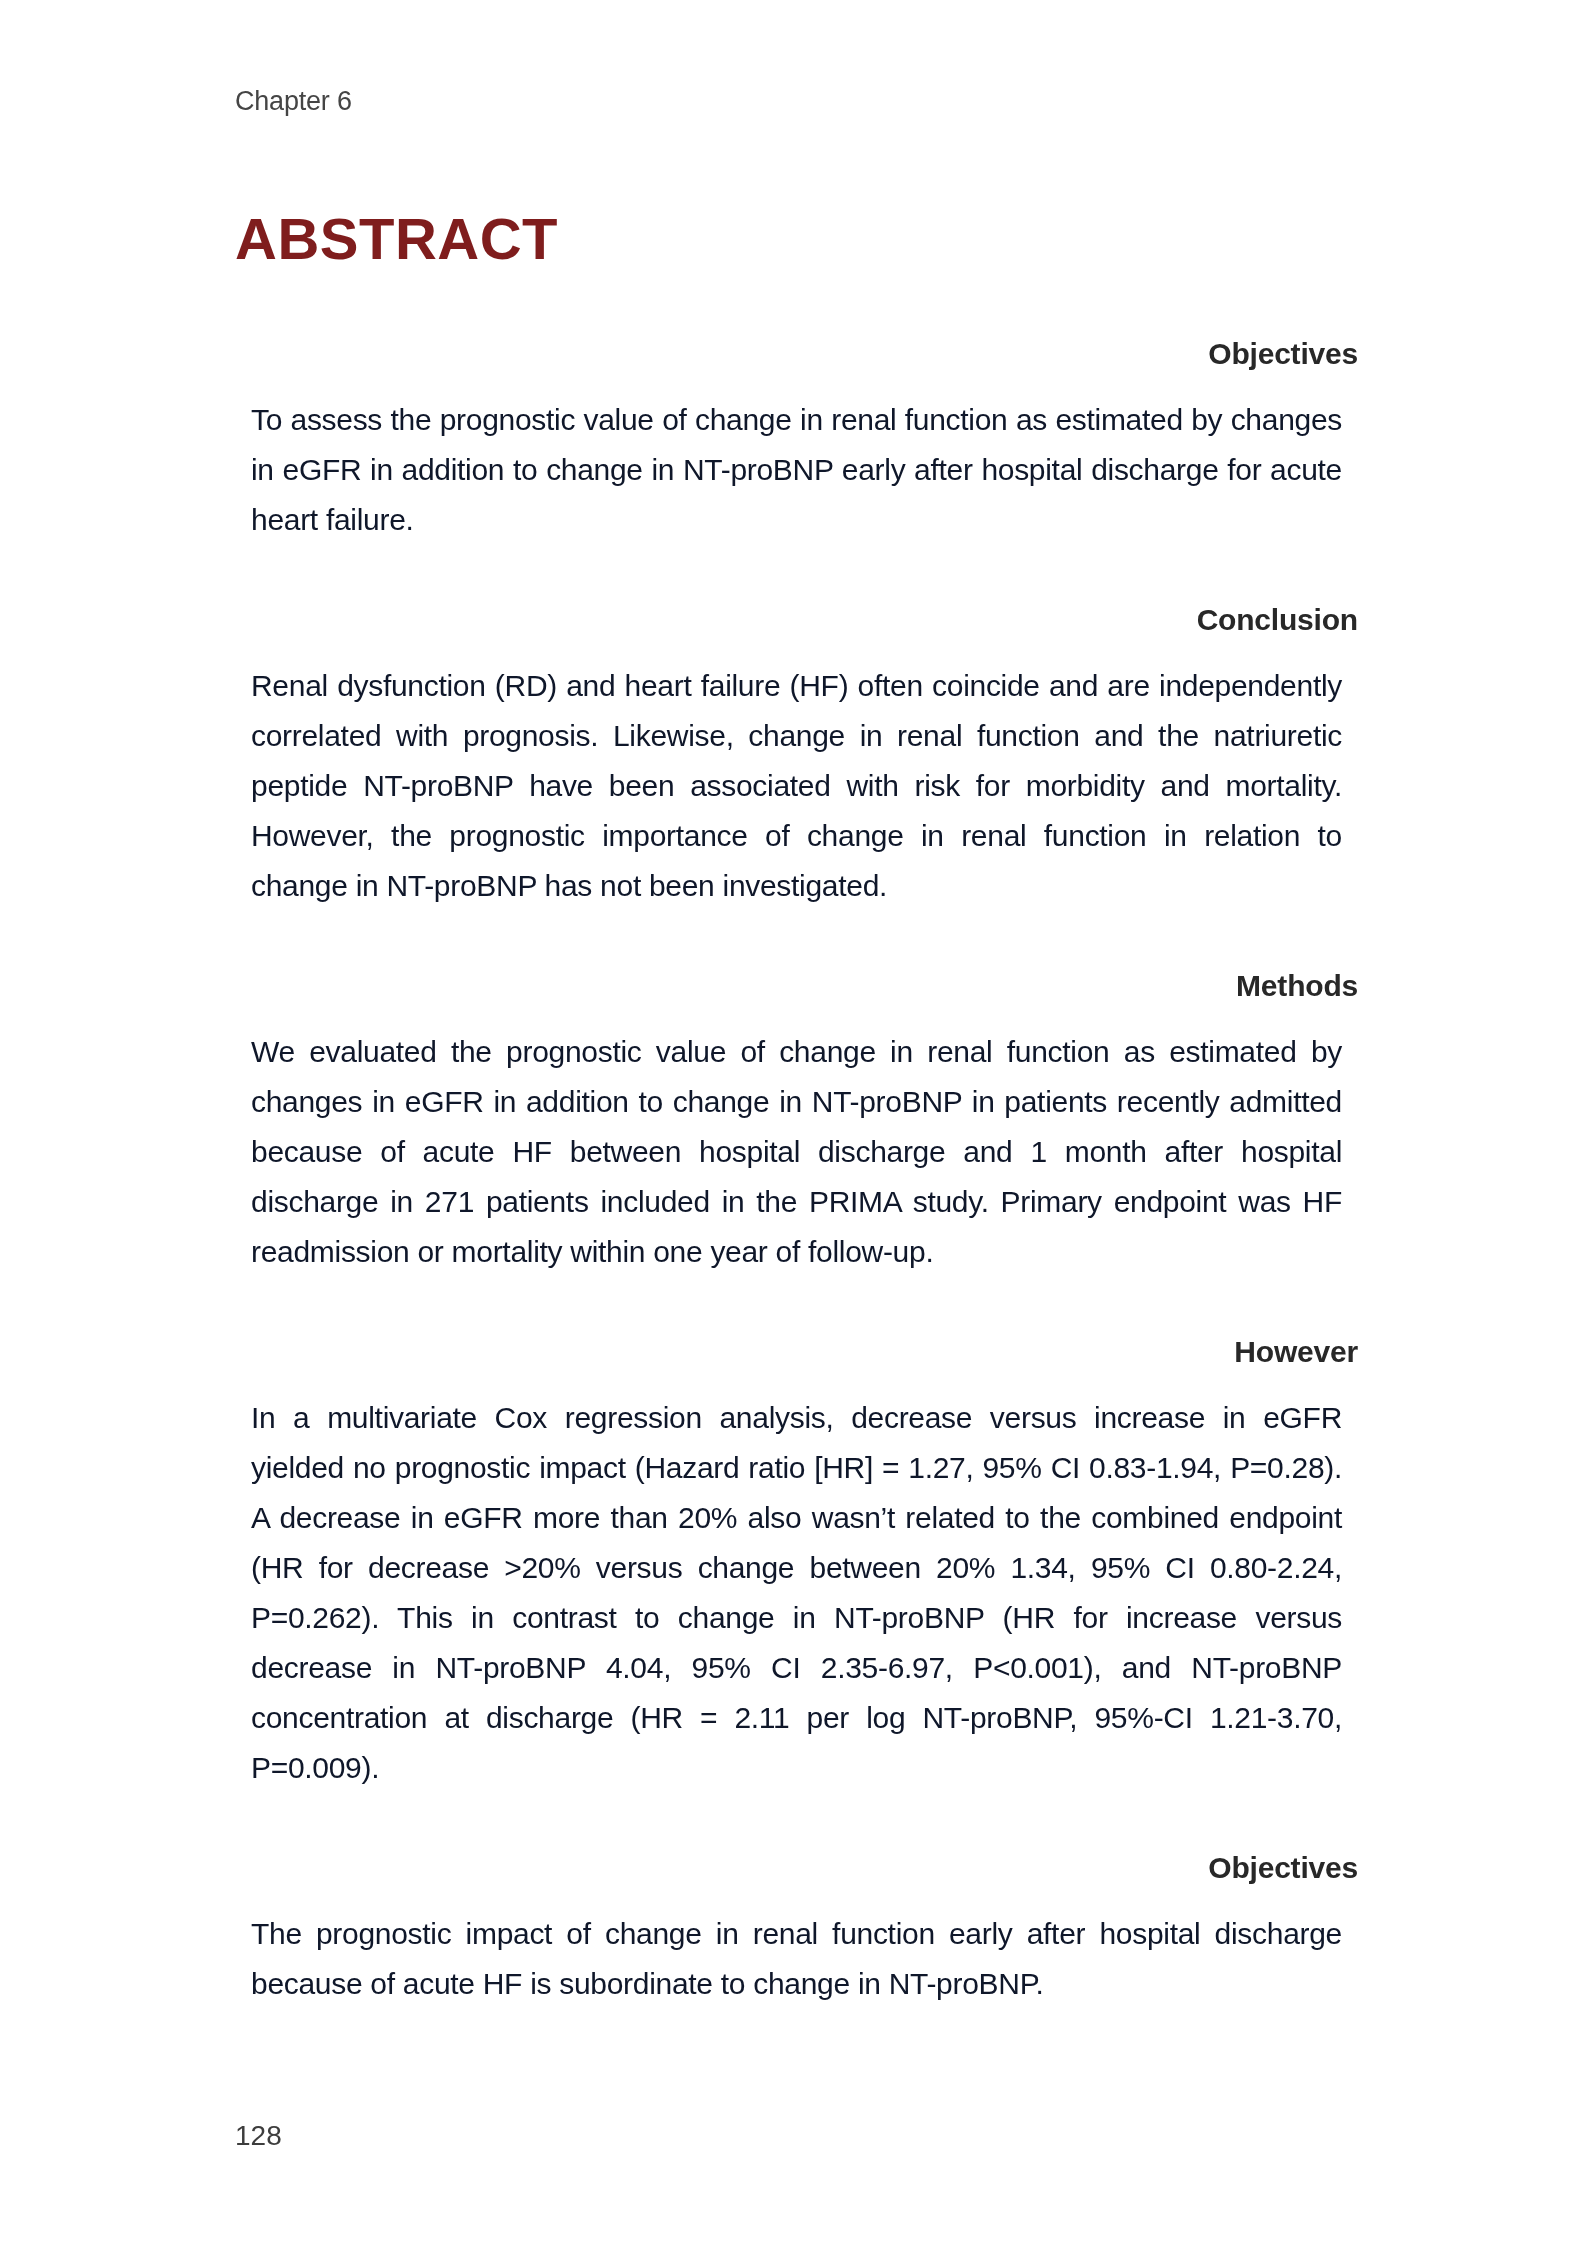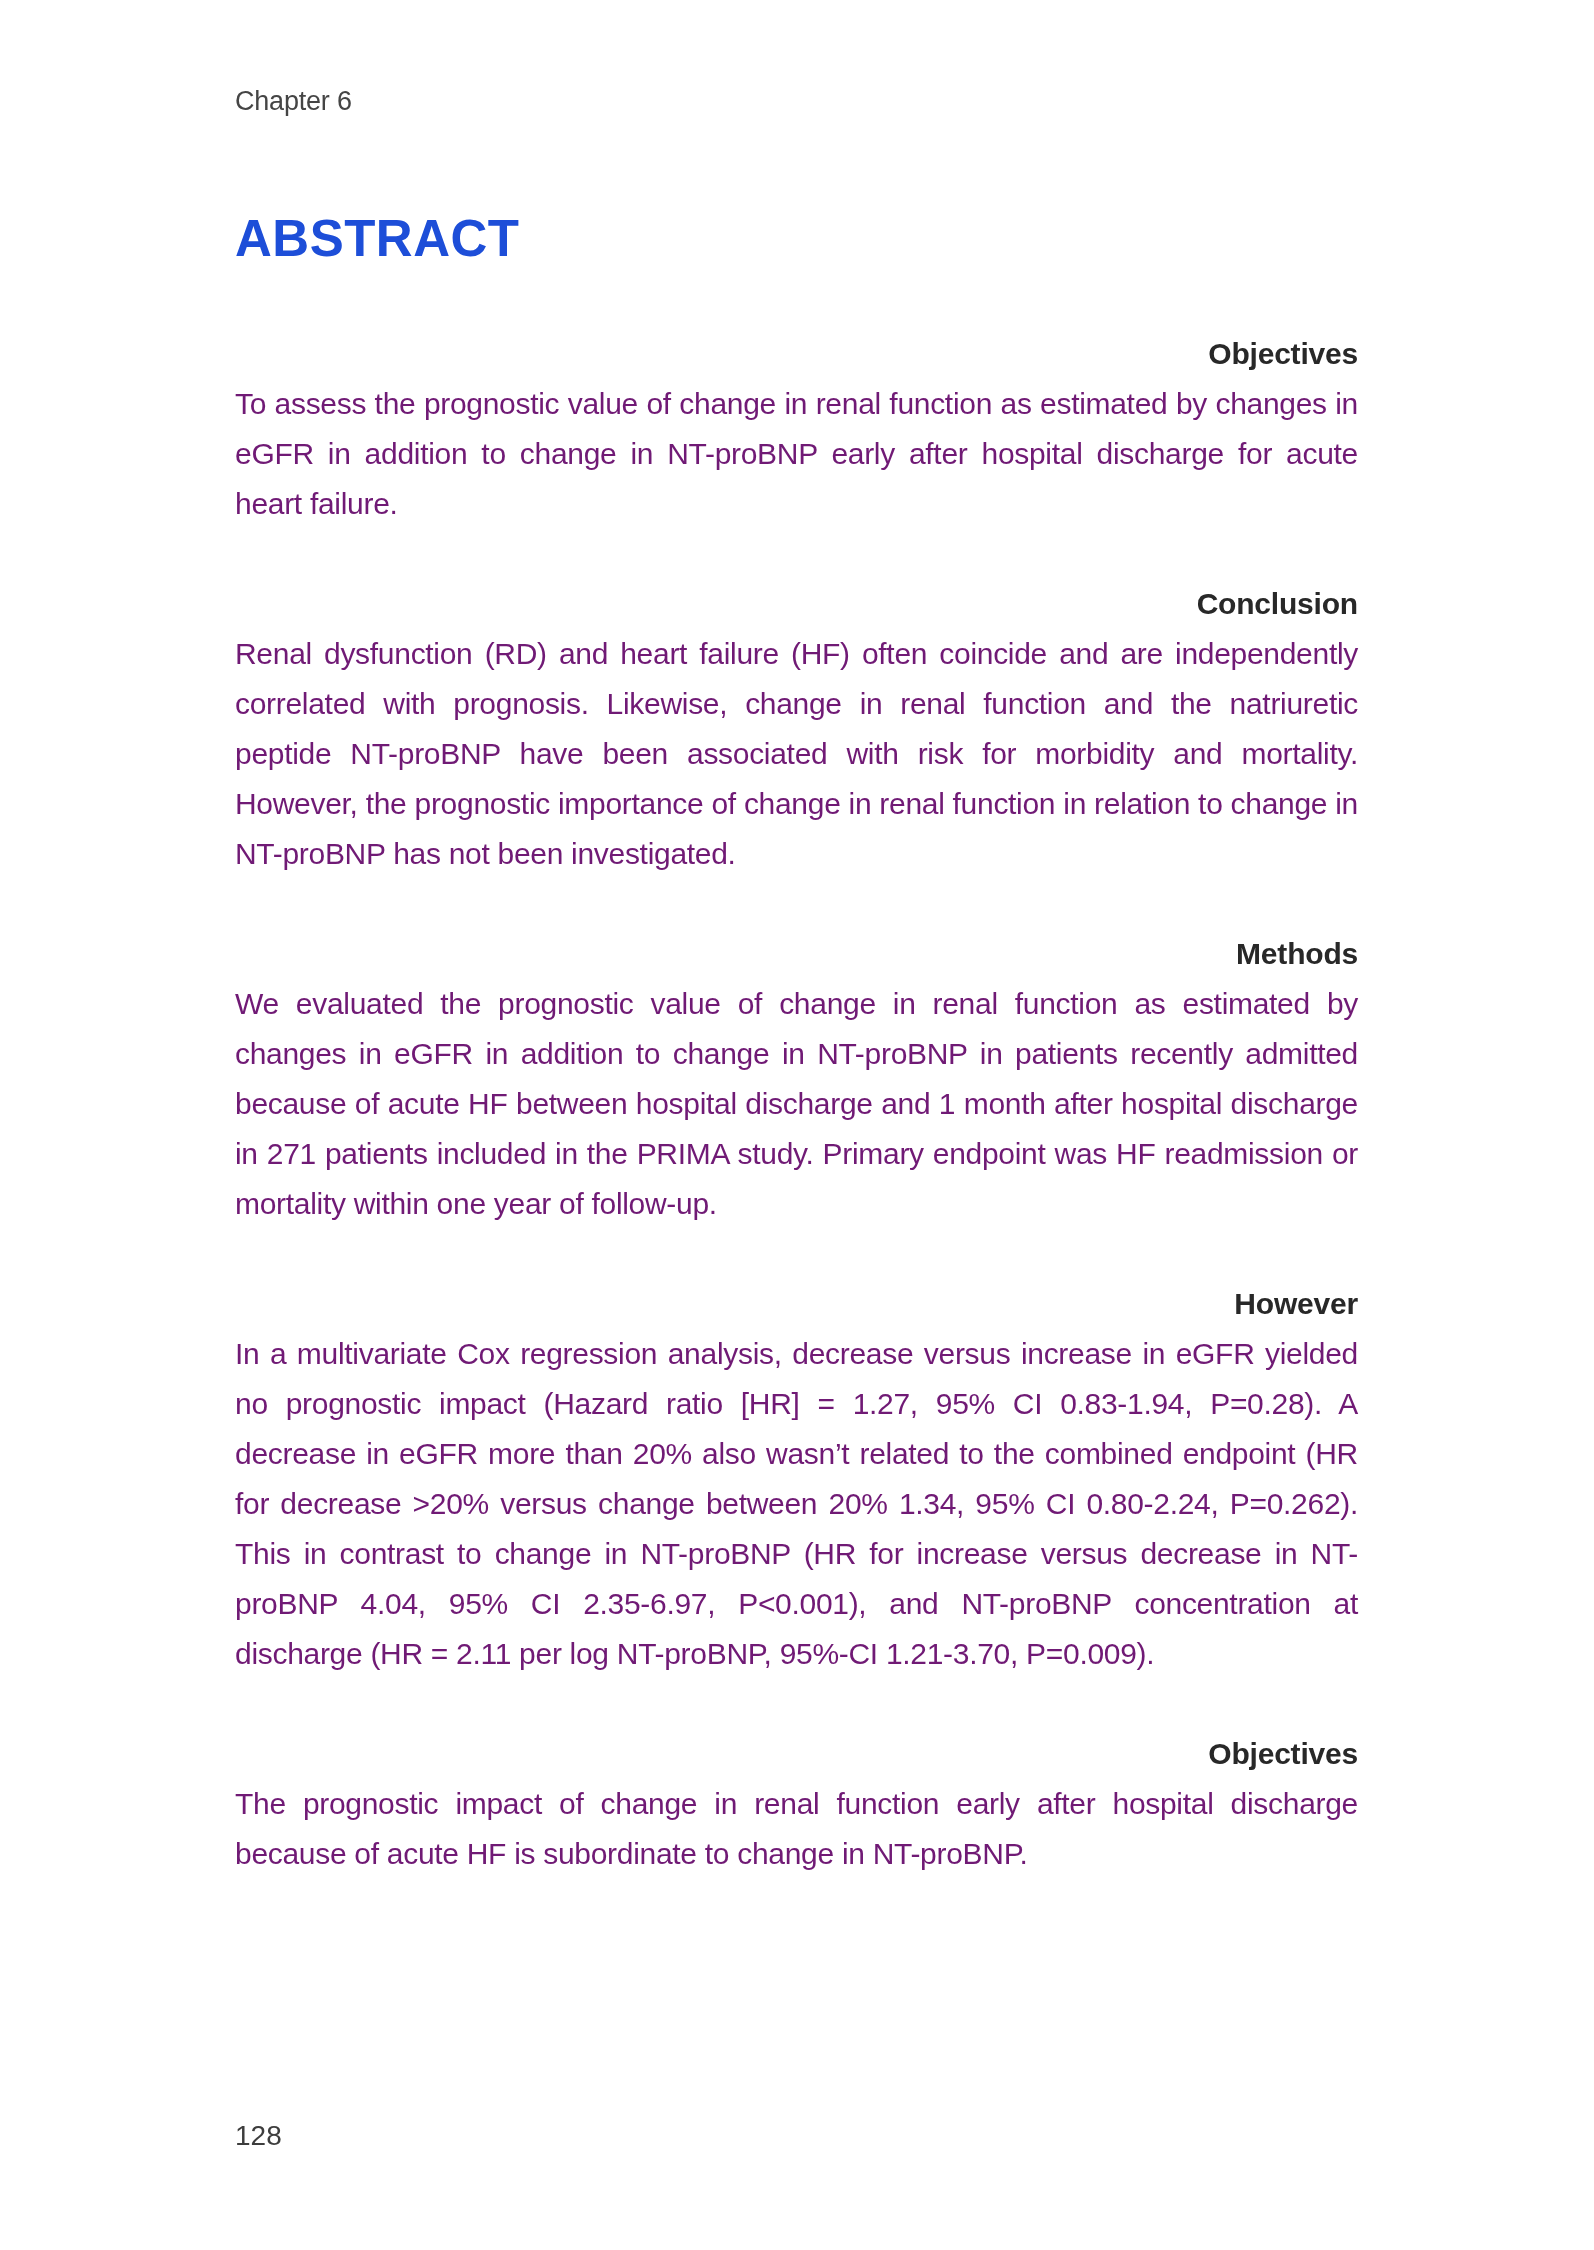--- a/index.html
+++ b/index.html
@@ -25,43 +25,43 @@
     letter-spacing: -0.2px;
   }
   .content {
     position: absolute;
     left: 235px;
     top: 216px;
     width: 1123px;
   }
   .doc-title {
     margin: 0 0 68px 0;
-    font-size: 51px;
+    font-size: 58px;
     line-height: 45px;
     font-weight: bold;
-    color: #1d4ed8;
+    color: #7f1d1d;
     letter-spacing: 0.5px;
   }
   .section {
     margin: 0 0 50px 0;
   }
   .section-heading {
     margin: 0;
     font-size: 30px;
     line-height: 50px;
     font-weight: bold;
     color: #282828;
     letter-spacing: -0.2px;
     text-align: right;
   }
   .section-body {
-    margin: 0;
+    margin: 16px;
     font-size: 30px;
     line-height: 50px;
-    color: #701a75;
+    color: #0f172a;
     text-align: justify;
     letter-spacing: -0.3px;
   }
   .page-number {
     position: absolute;
     left: 235px;
     top: 2122px;
     font-size: 28px;
     line-height: 1;
     color: #3d3d3d;

